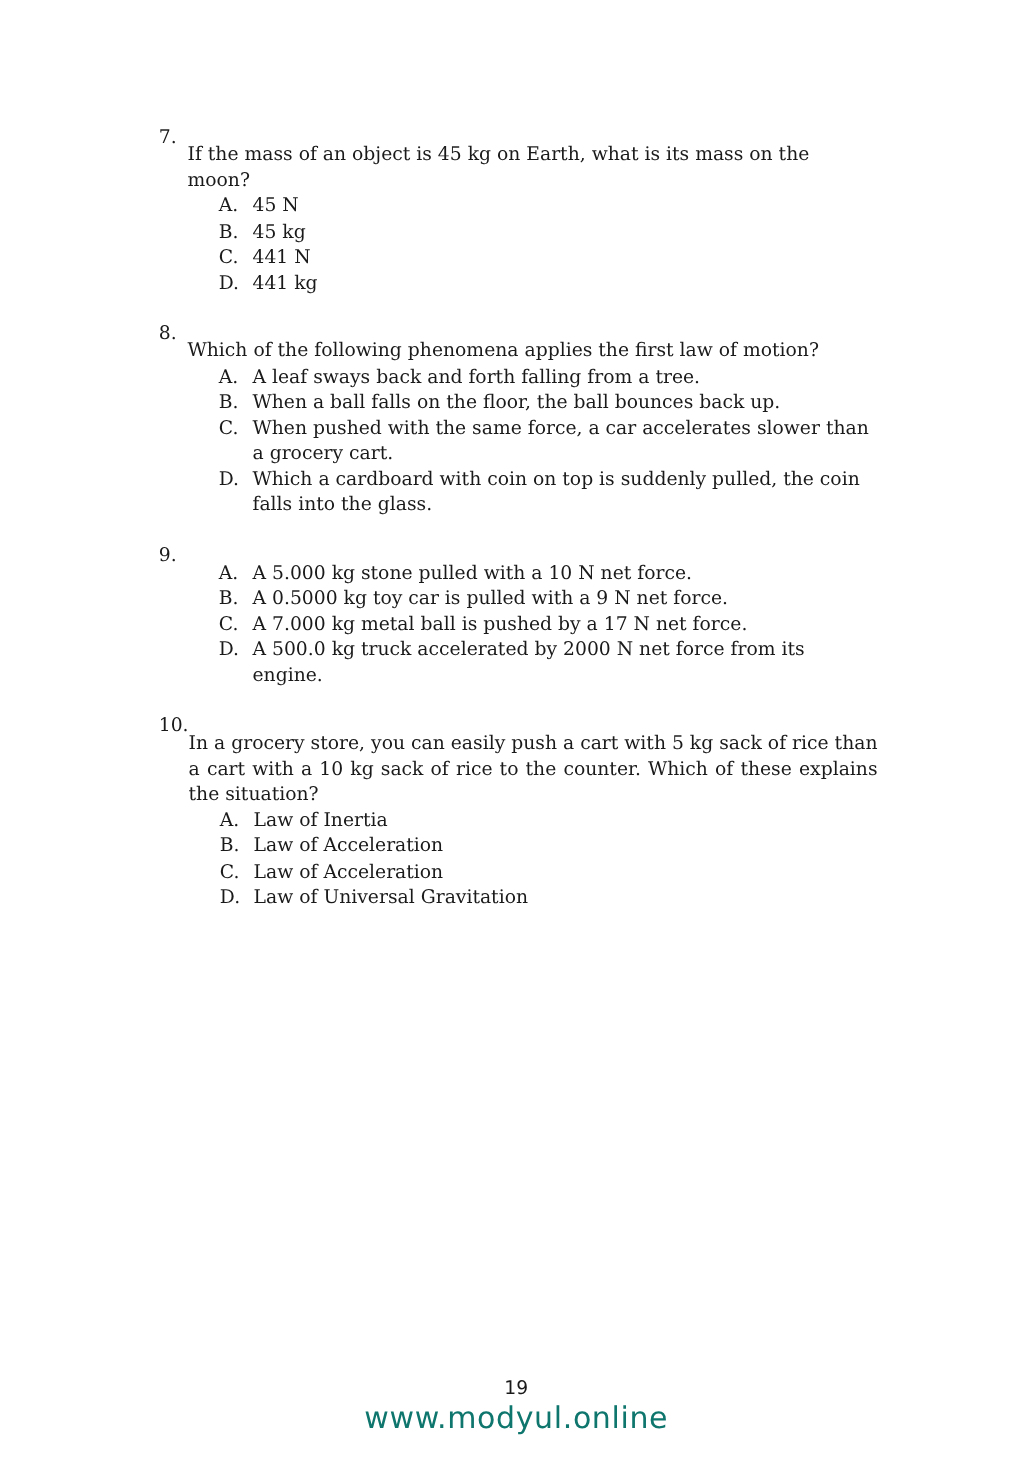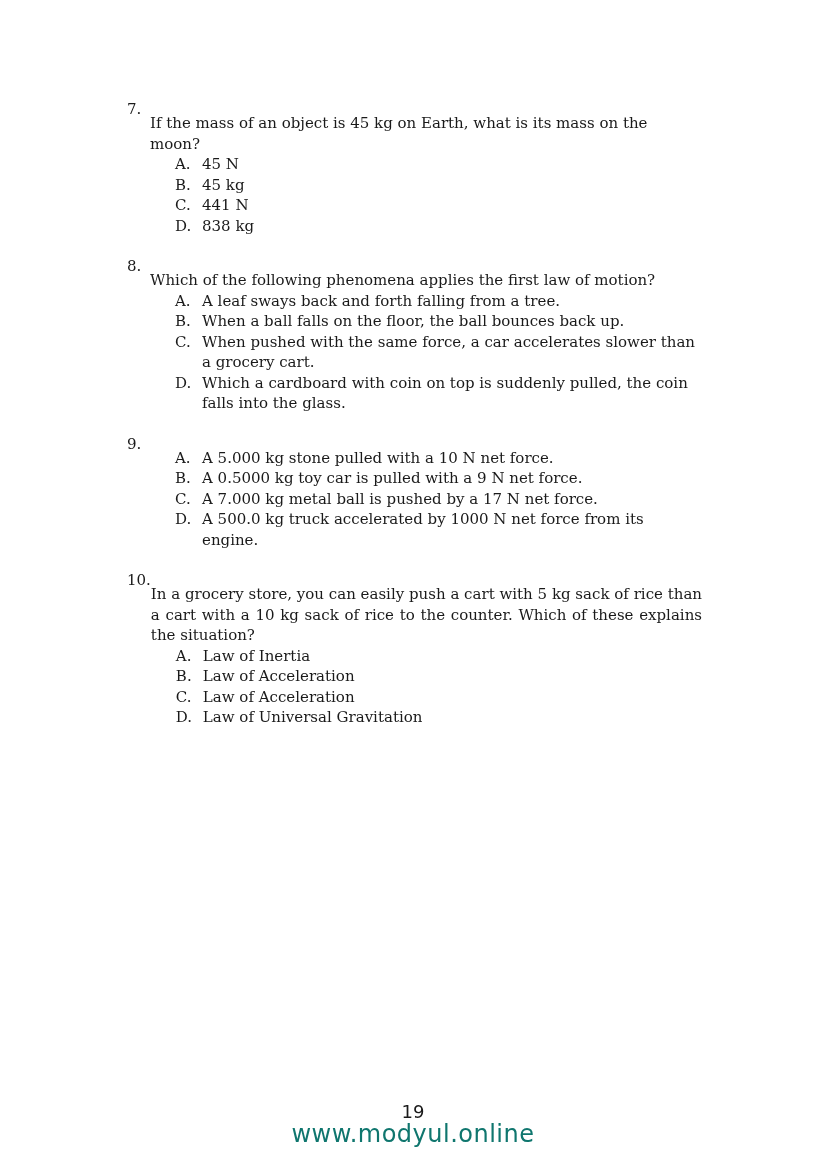--- a/index.html
+++ b/index.html
@@ -52,21 +52,21 @@
   .opt-text {
     flex: 1 1 auto;
   }
   .page-number {
     position: absolute;
     top: 1101px;
     left: 0;
     width: 100%;
     text-align: center;
     font-family: "DejaVu Sans", "Liberation Sans", sans-serif;
-    font-size: 18px;
+    font-size: 15px;
     color: #1a1a1a;
   }
   .watermark {
     position: absolute;
     top: 1120px;
     left: 0;
     width: 100%;
     text-align: center;
     font-family: "DejaVu Sans", "Liberation Sans", sans-serif;
     font-size: 24px;
@@ -92,21 +92,21 @@
           <div class="option">
             <span class="opt-letter">B.</span>
             <span class="opt-text">45 kg</span>
           </div>
           <div class="option">
             <span class="opt-letter">C.</span>
             <span class="opt-text">441 N</span>
           </div>
           <div class="option">
             <span class="opt-letter">D.</span>
-            <span class="opt-text">838 kg</span>
+            <span class="opt-text">441 kg</span>
           </div>
         </div>
       </div>
     </div>
 
     <div class="question">
       <span class="q-num">8.</span>
       <div class="q-body">
         <div class="q-text">Which of the following phenomena applies the first law of motion?</div>
         <div class="options">
@@ -141,21 +141,21 @@
           <div class="option">
             <span class="opt-letter">B.</span>
             <span class="opt-text">A 0.5000 kg toy car is pulled with a 9 N net force.</span>
           </div>
           <div class="option">
             <span class="opt-letter">C.</span>
             <span class="opt-text">A 7.000 kg metal ball is pushed by a 17 N net force.</span>
           </div>
           <div class="option">
             <span class="opt-letter">D.</span>
-            <span class="opt-text">A 500.0 kg truck accelerated by 1000 N net force from its engine.</span>
+            <span class="opt-text">A 500.0 kg truck accelerated by 2000 N net force from its engine.</span>
           </div>
         </div>
       </div>
     </div>
 
     <div class="question">
       <span class="q-num">10.</span>
       <div class="q-body">
         <div class="q-text justify">In a grocery store, you can easily push a cart with 5 kg sack of rice than a cart with a 10 kg sack of rice to the counter. Which of these explains the situation?</div>
         <div class="options">

